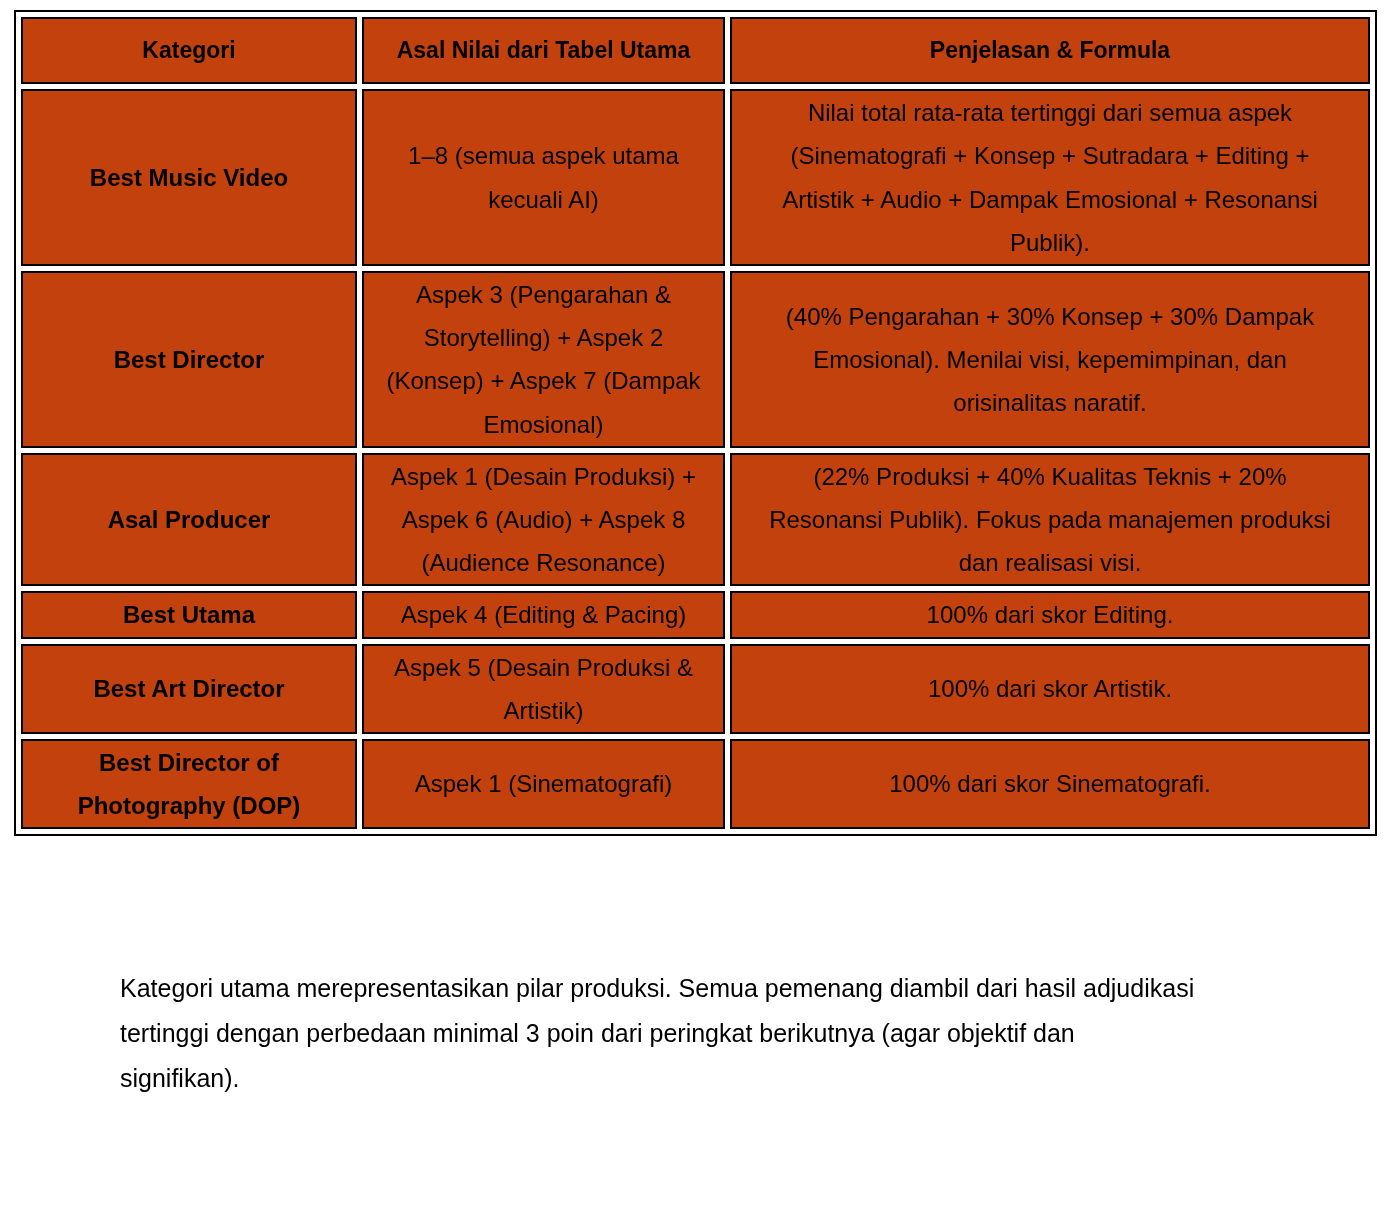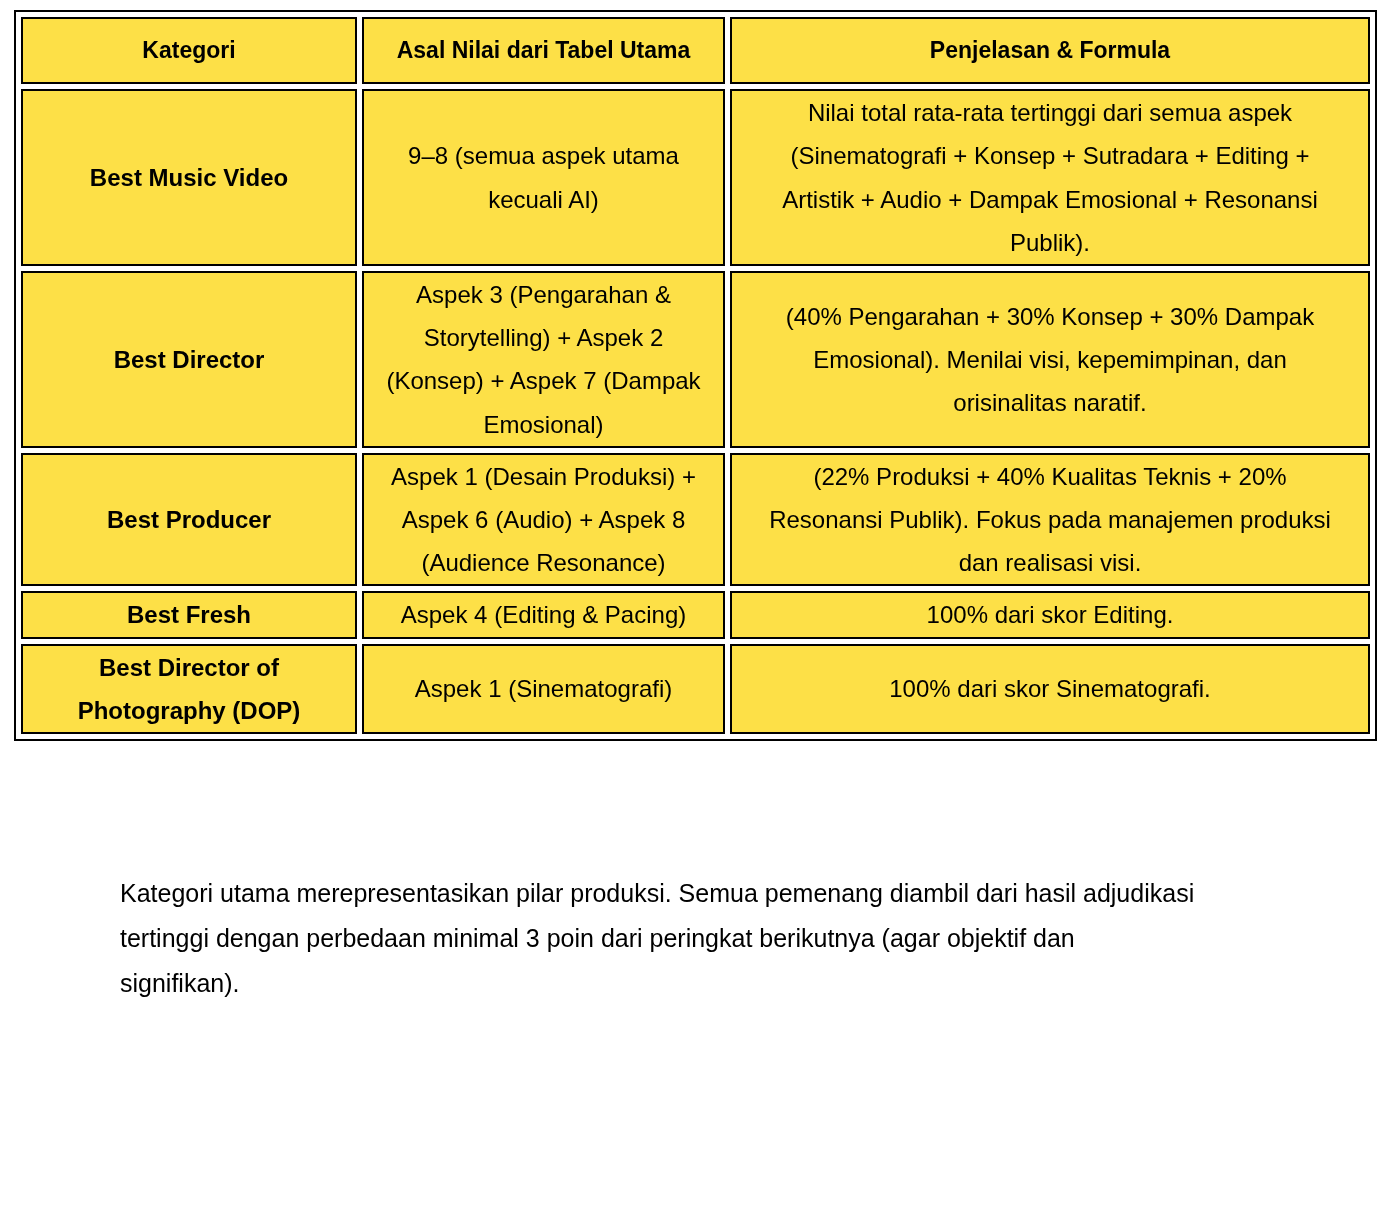--- a/index.html
+++ b/index.html
@@ -17,21 +17,21 @@
     border-spacing: 5px;
     border: 2px solid #000;
     table-layout: fixed;
     width: 1363px;
     margin: 10px 0 0 14px;
     background: #fff;
   }
   .award-table th,
   .award-table td {
     border: 2px solid #000;
-    background: #fde047;
+    background: #c2410c;
     text-align: center;
     vertical-align: middle;
     box-sizing: border-box;
     overflow: hidden;
   }
   .award-table th {
     font-size: 23px;
     font-weight: bold;
     white-space: nowrap;
     height: 67px;
@@ -73,37 +73,42 @@
   <thead>
     <tr>
       <th>Kategori</th>
       <th>Asal Nilai dari Tabel Utama</th>
       <th>Penjelasan &amp; Formula</th>
     </tr>
   </thead>
   <tbody>
     <tr class="r0">
       <td class="c-kategori">Best Music Video</td>
-      <td class="c-asal">9–8 (semua aspek utama kecuali AI)</td>
+      <td class="c-asal">1–8 (semua aspek utama kecuali AI)</td>
       <td class="c-penjelasan">Nilai total rata-rata tertinggi dari semua aspek (Sinematografi + Konsep + Sutradara + Editing + Artistik + Audio + Dampak Emosional + Resonansi Publik).</td>
     </tr>
     <tr class="r1">
       <td class="c-kategori">Best Director</td>
       <td class="c-asal">Aspek 3 (Pengarahan &amp; Storytelling) + Aspek 2 (Konsep) + Aspek 7 (Dampak Emosional)</td>
       <td class="c-penjelasan">(40% Pengarahan + 30% Konsep + 30% Dampak Emosional). Menilai visi, kepemimpinan, dan orisinalitas naratif.</td>
     </tr>
     <tr class="r2">
-      <td class="c-kategori">Best Producer</td>
+      <td class="c-kategori">Asal Producer</td>
       <td class="c-asal">Aspek 1 (Desain Produksi) + Aspek 6 (Audio) + Aspek 8 (Audience Resonance)</td>
       <td class="c-penjelasan">(22% Produksi + 40% Kualitas Teknis + 20% Resonansi Publik). Fokus pada manajemen produksi dan realisasi visi.</td>
     </tr>
     <tr class="r4">
-      <td class="c-kategori">Best Fresh</td>
+      <td class="c-kategori">Best Utama</td>
       <td class="c-asal">Aspek 4 (Editing &amp; Pacing)</td>
       <td class="c-penjelasan">100% dari skor Editing.</td>
+    </tr>
+    <tr class="r5">
+      <td class="c-kategori">Best Art Director</td>
+      <td class="c-asal">Aspek 5 (Desain Produksi &amp; Artistik)</td>
+      <td class="c-penjelasan">100% dari skor Artistik.</td>
     </tr>
     <tr class="r6">
       <td class="c-kategori">Best Director of Photography (DOP)</td>
       <td class="c-asal">Aspek 1 (Sinematografi)</td>
       <td class="c-penjelasan">100% dari skor Sinematografi.</td>
     </tr>
   </tbody>
 </table>
 
 <div class="note">

